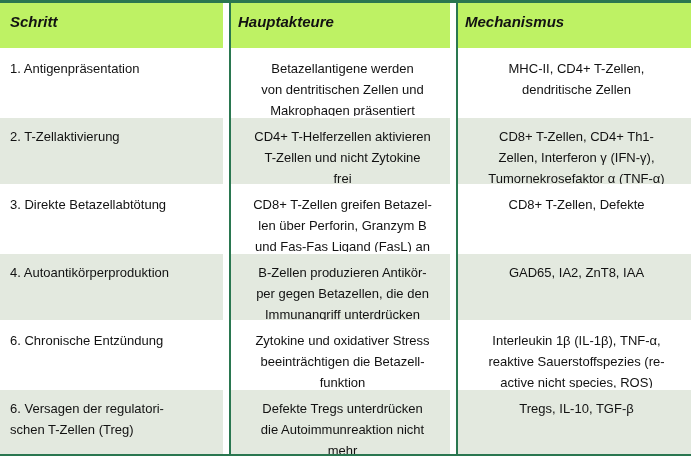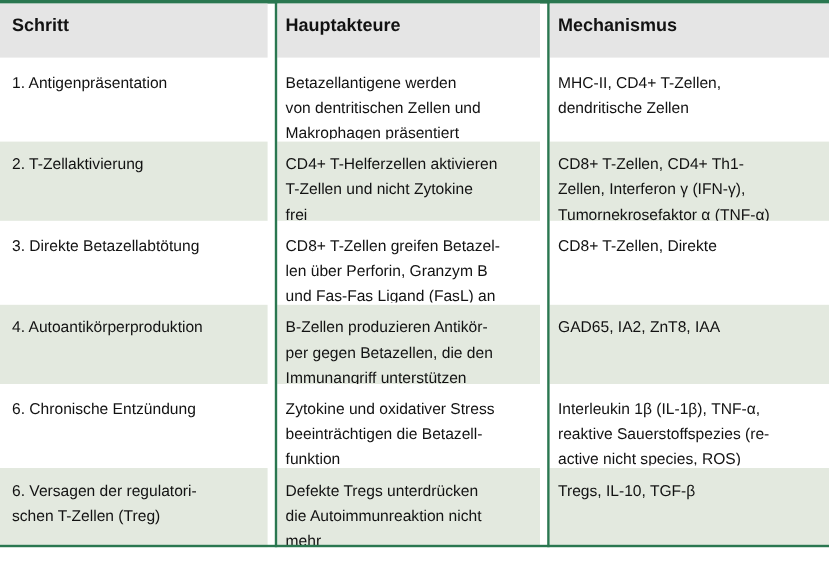--- a/index.html
+++ b/index.html
@@ -12,34 +12,35 @@
     overflow:hidden;
   }
   .topline{height:3px;background:#2a7750;}
   .grid{
     display:grid;
     grid-template-columns:223px 219px 233px;
     column-gap:8px;
   }
   .header-row{height:45px;}
   .header-row .cell{
-    background:#e5e5e5;
+    background:#bef264;
     font-weight:bold;
     font-size:15px;
     padding:10px 4px 0 10px;
+    font-style:italic;
   }
   .row{height:66px;margin-top:2px;}
   .row .cell{
     font-size:13px;
     line-height:21px;
     white-space:pre-line;
     padding:8px 3px 0 10px;
     overflow:hidden;
   }
-  .row .cell.c2,.row .cell.c3{padding-left:7px;}
+  .row .cell.c2,.row .cell.c3{padding-left:7px;text-align:center;}
   .header-row .cell.c2,.header-row .cell.c3{padding-left:7px;}
   .row.even .cell{background:#e3e9df;}
   .row.odd .cell{background:#ffffff;}
   .vline{
     position:absolute;top:0;height:456px;width:2px;
     background:#2a7750;
   }
   .v1{left:229px;}
   .v2{left:456px;}
   .bottomline{
@@ -77,28 +78,28 @@
     <div class="cell c3">CD8+ T-Zellen, CD4+ Th1-
 Zellen, Interferon γ (IFN-γ),
 Tumornekrosefaktor α (TNF-α)</div>
   </div>
 
   <div class="grid row odd">
     <div class="cell c1" style="white-space:pre-line">3. Direkte Betazellabtötung</div>
     <div class="cell c2">CD8+ T-Zellen greifen Betazel-
 len über Perforin, Granzym B
 und Fas-Fas Ligand (FasL) an</div>
-    <div class="cell c3">CD8+ T-Zellen, Direkte</div>
+    <div class="cell c3">CD8+ T-Zellen, Defekte</div>
   </div>
 
   <div class="grid row even">
     <div class="cell c1" style="white-space:pre-line">4. Autoantikörperproduktion</div>
     <div class="cell c2">B-Zellen produzieren Antikör-
 per gegen Betazellen, die den
-Immunangriff unterstützen</div>
+Immunangriff unterdrücken</div>
     <div class="cell c3">GAD65, IA2, ZnT8, IAA</div>
   </div>
 
   <div class="grid row odd">
     <div class="cell c1" style="white-space:pre-line">6. Chronische Entzündung</div>
     <div class="cell c2">Zytokine und oxidativer Stress
 beeinträchtigen die Betazell-
 funktion</div>
     <div class="cell c3">Interleukin 1β (IL-1β), TNF-α,
 reaktive Sauerstoffspezies (re-

